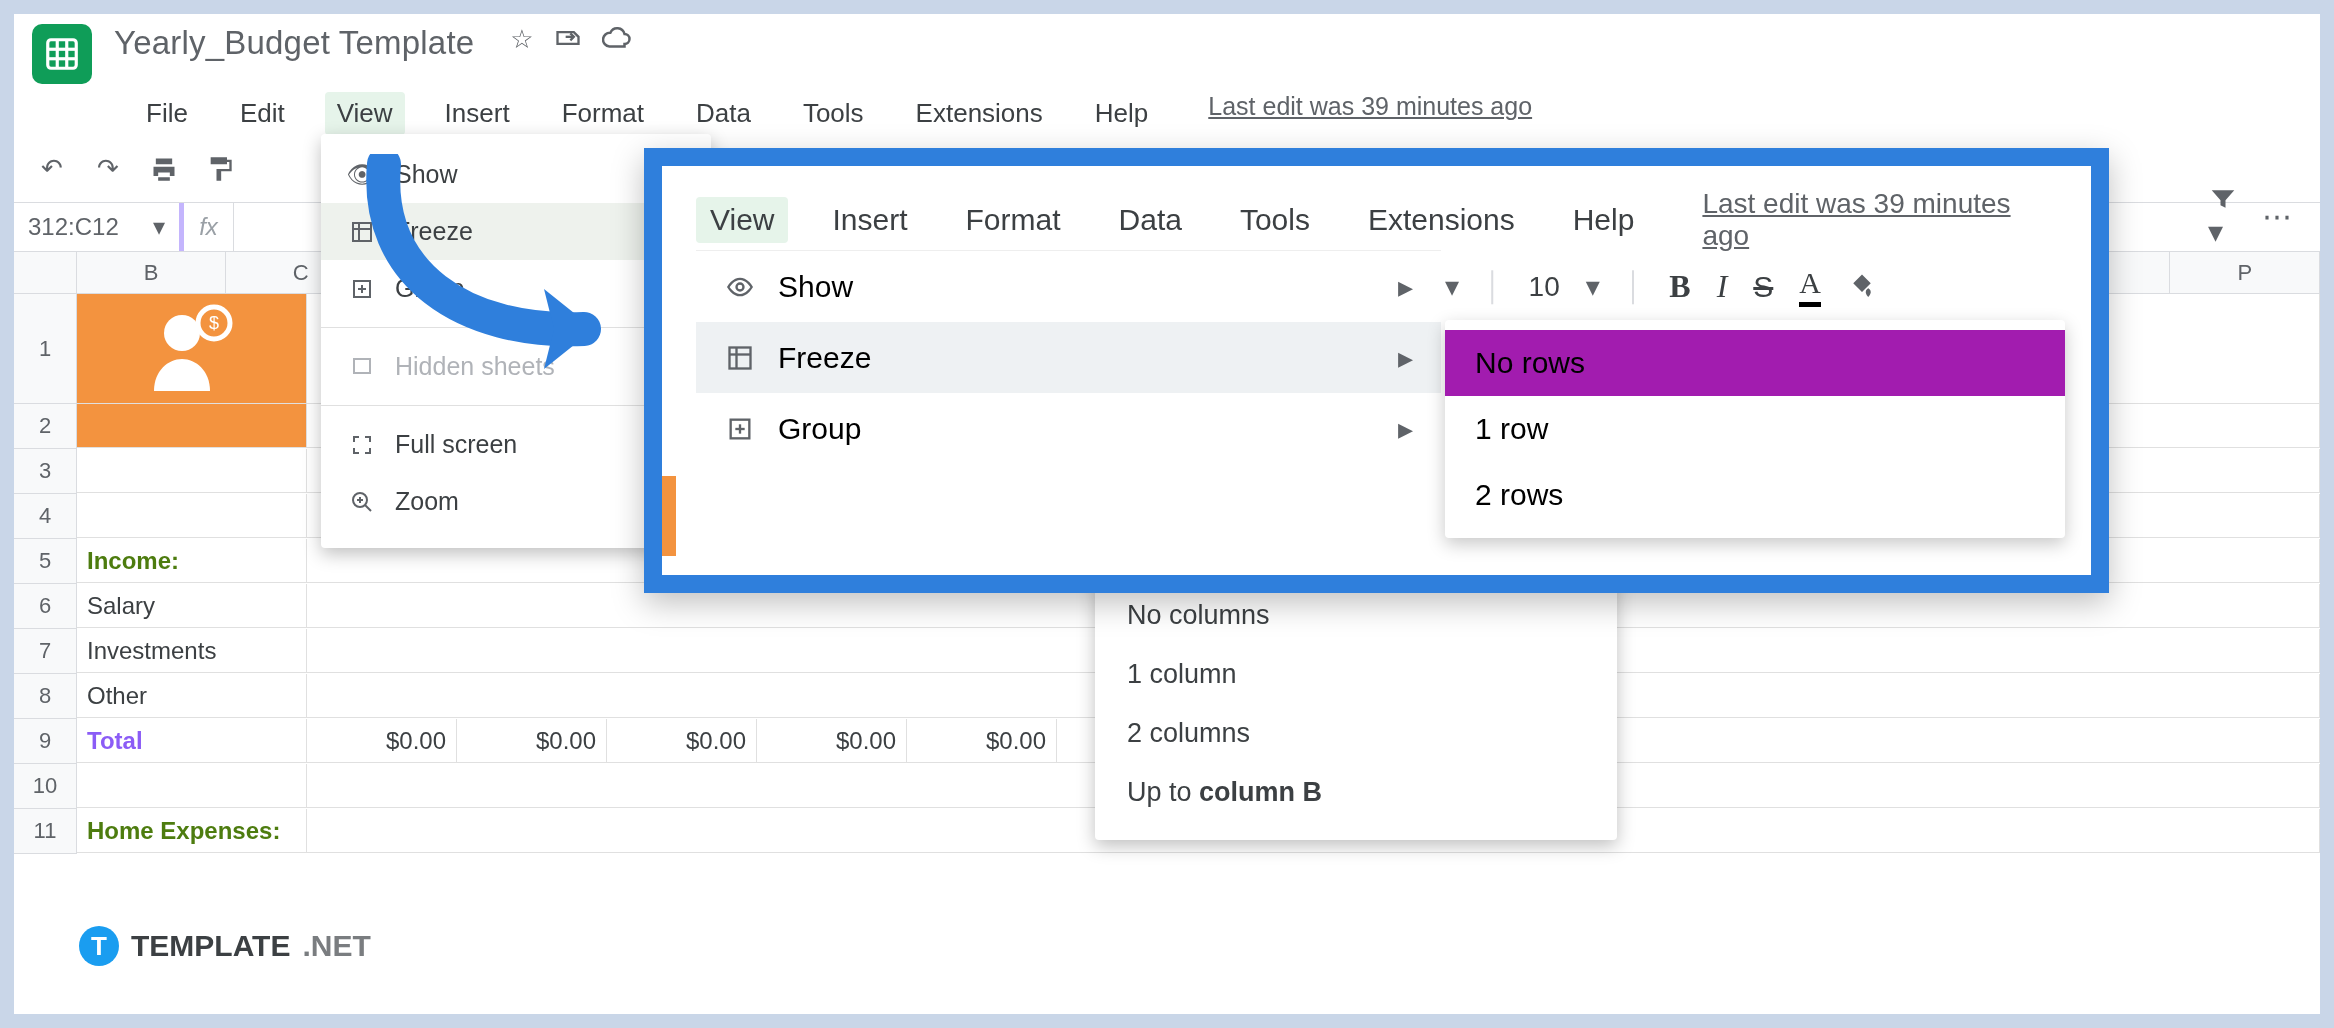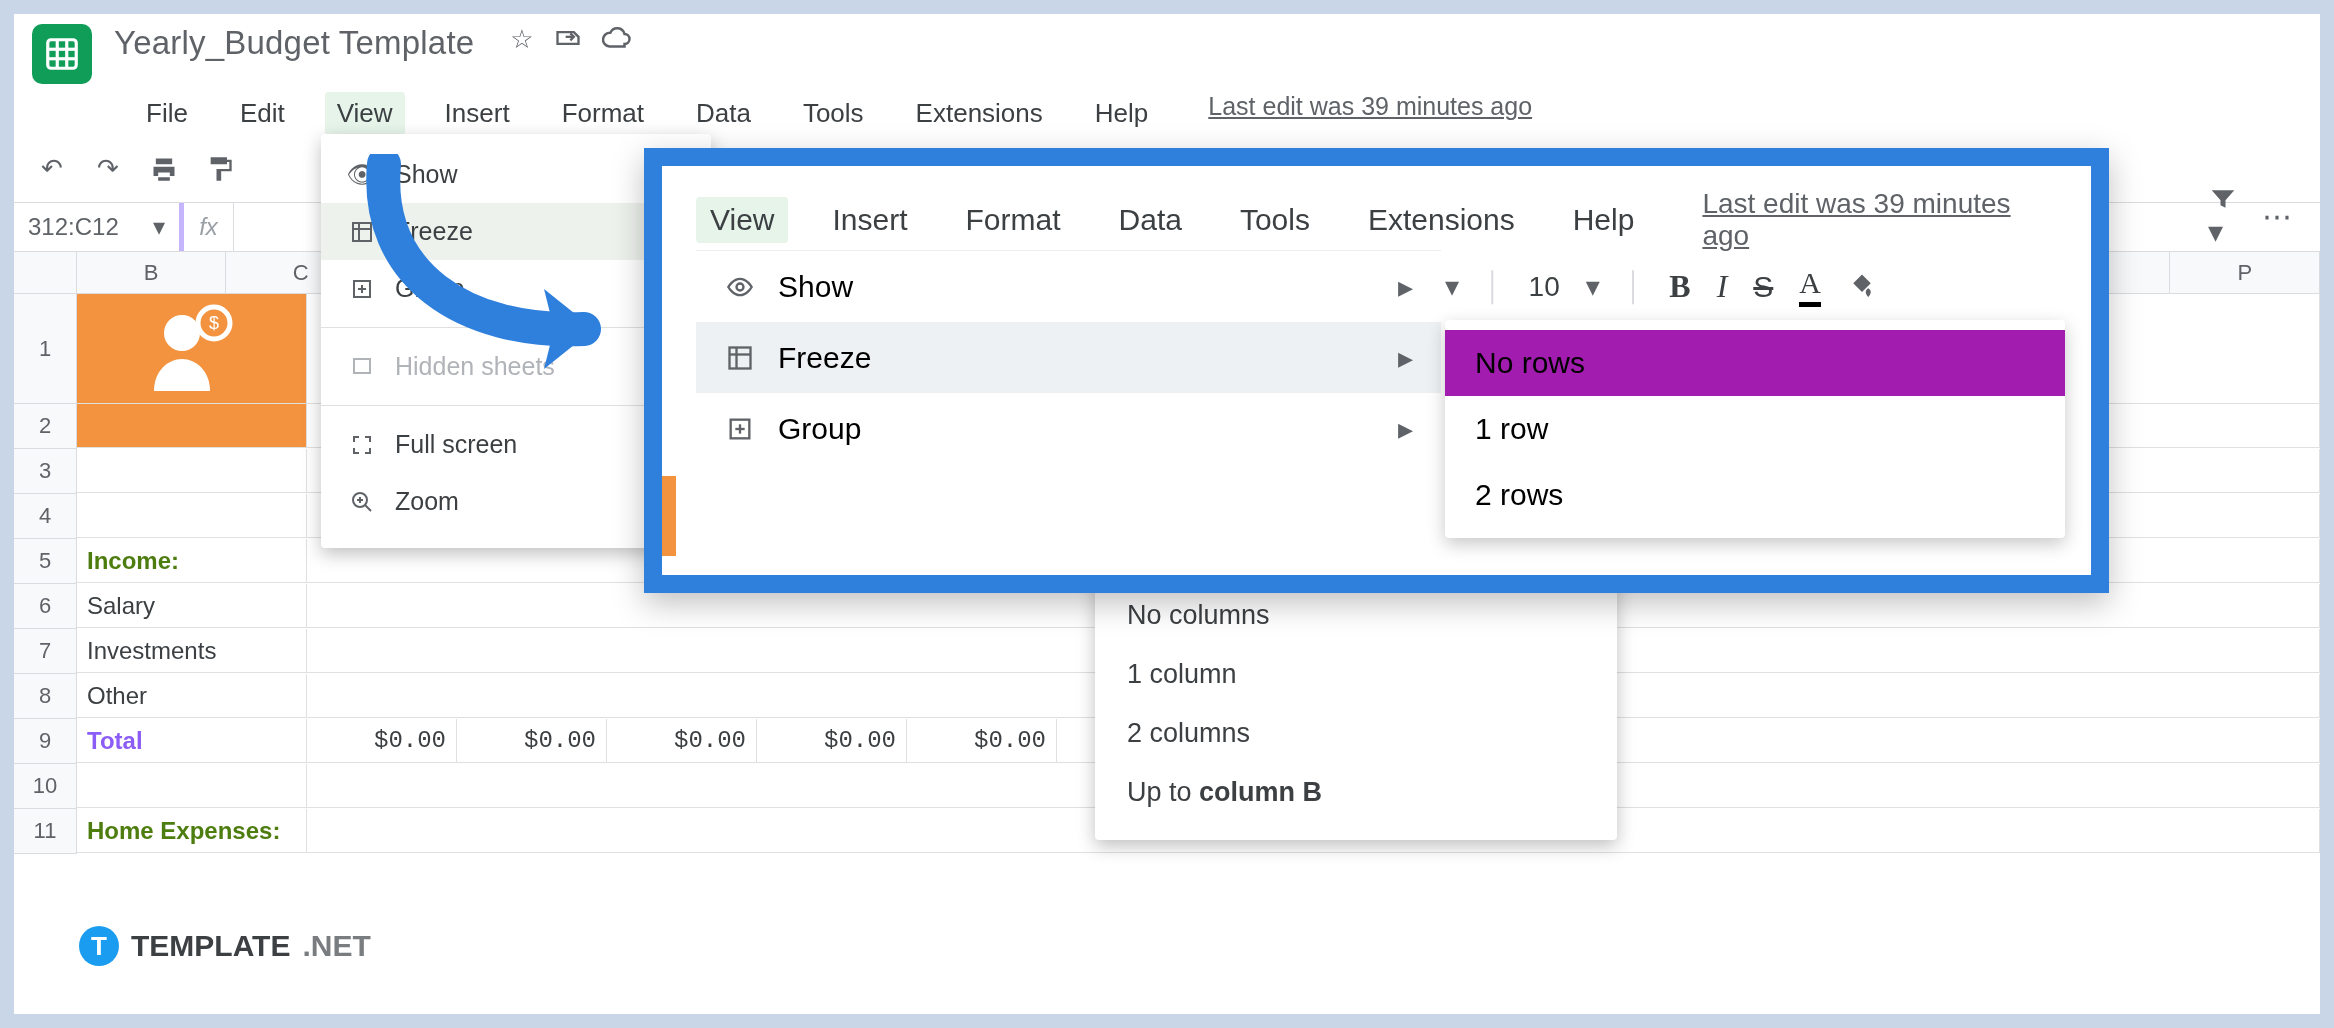--- a/index.html
+++ b/index.html
@@ -46,21 +46,21 @@
   .rowhead-spacer { width:63px; height:42px; border-right:1px solid #dadce0; border-bottom:1px solid #dadce0; background:#f8f9fa; }
   .colh { width:150px; height:42px; text-align:center; line-height:42px; color:#5f6368; font-size:22px; border-right:1px solid #dadce0; border-bottom:1px solid #dadce0; background:#f8f9fa; }
   .rows { }
   .row { display:flex; }
   .rh { width:63px; text-align:center; line-height:44px; color:#5f6368; font-size:22px; border-right:1px solid #dadce0; border-bottom:1px solid #dadce0; background:#f8f9fa; }
   .cell { width:150px; height:44px; border-right:1px solid #e0e0e0; border-bottom:1px solid #e0e0e0; font-size:24px; color:#3c4043; padding:0 10px; display:flex; align-items:center; }
   .row.tall .cell, .row.tall .rh { height: 110px; }
   .cell.img { background:#f3933f; display:flex; align-items:center; justify-content:center; }
   .cell.income, .cell.home { color:#4d7c0f; font-weight:bold; }
   .cell.total { color:#8b5cf6; font-weight:bold; }
-  .cell.money { justify-content:flex-end;font-family:Liberation Mono, monospace; }
+  .cell.money { justify-content:flex-end; }
 
   
   .menu1 {
     position:absolute; left:307px; top:120px; width:390px; background:#fff;
     box-shadow: 0 6px 18px rgba(0,0,0,.25); border-radius:4px; padding:12px 0 18px;
     font-size:25px; color:#3c4043; z-index:5;
   }
   .menu1 .mrow { display:flex; align-items:center; gap:18px; padding:14px 26px; cursor:pointer; }
   .menu1 .mrow.hi { background:#eef2ed; }
   .menu1 .mrow.disabled { color:#b0b3b8; }

